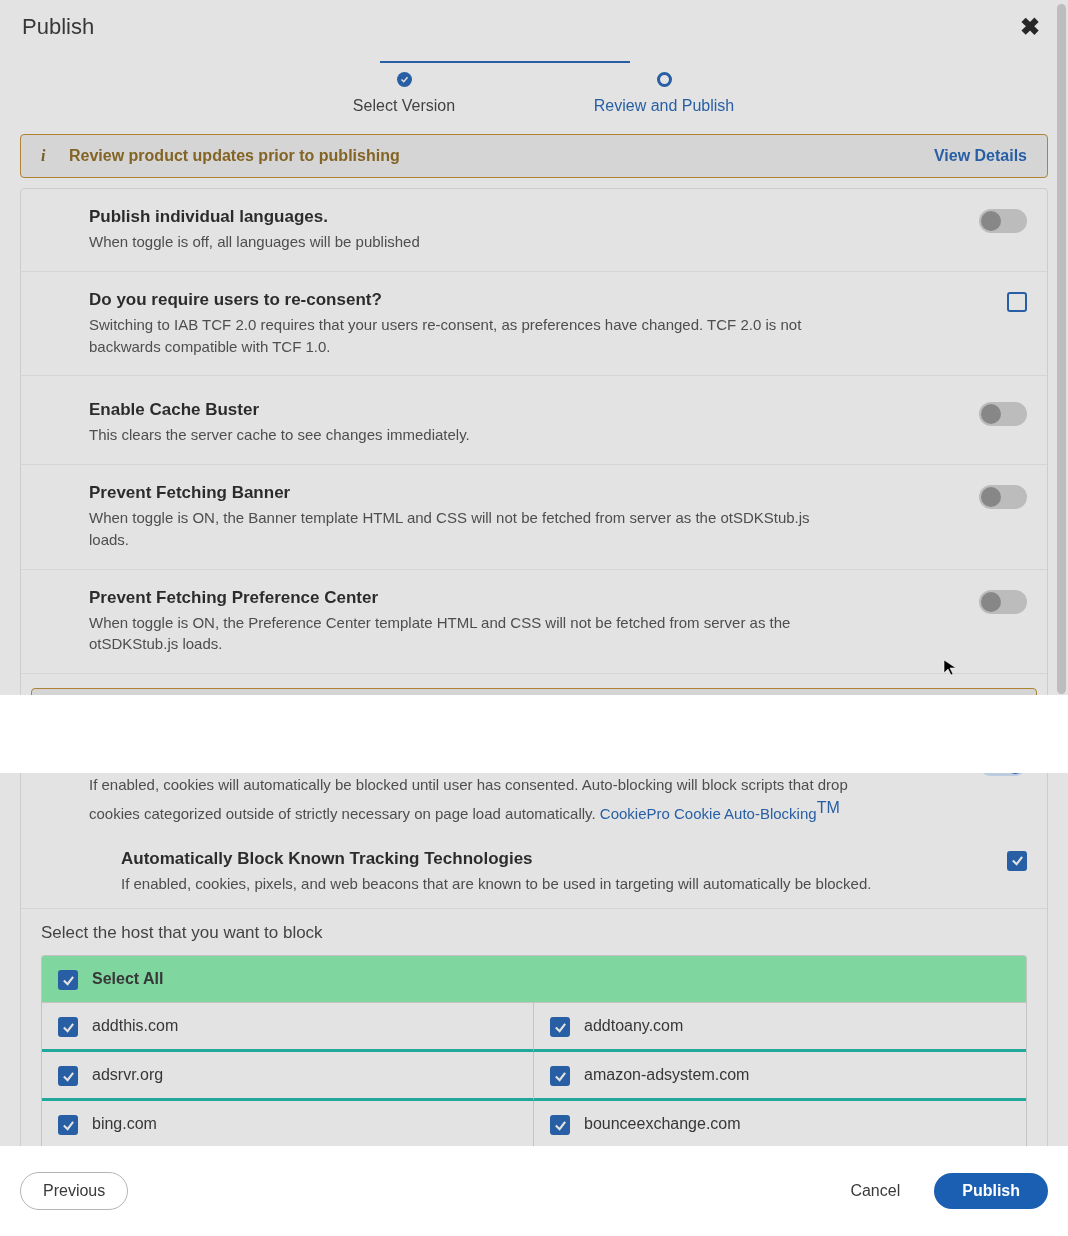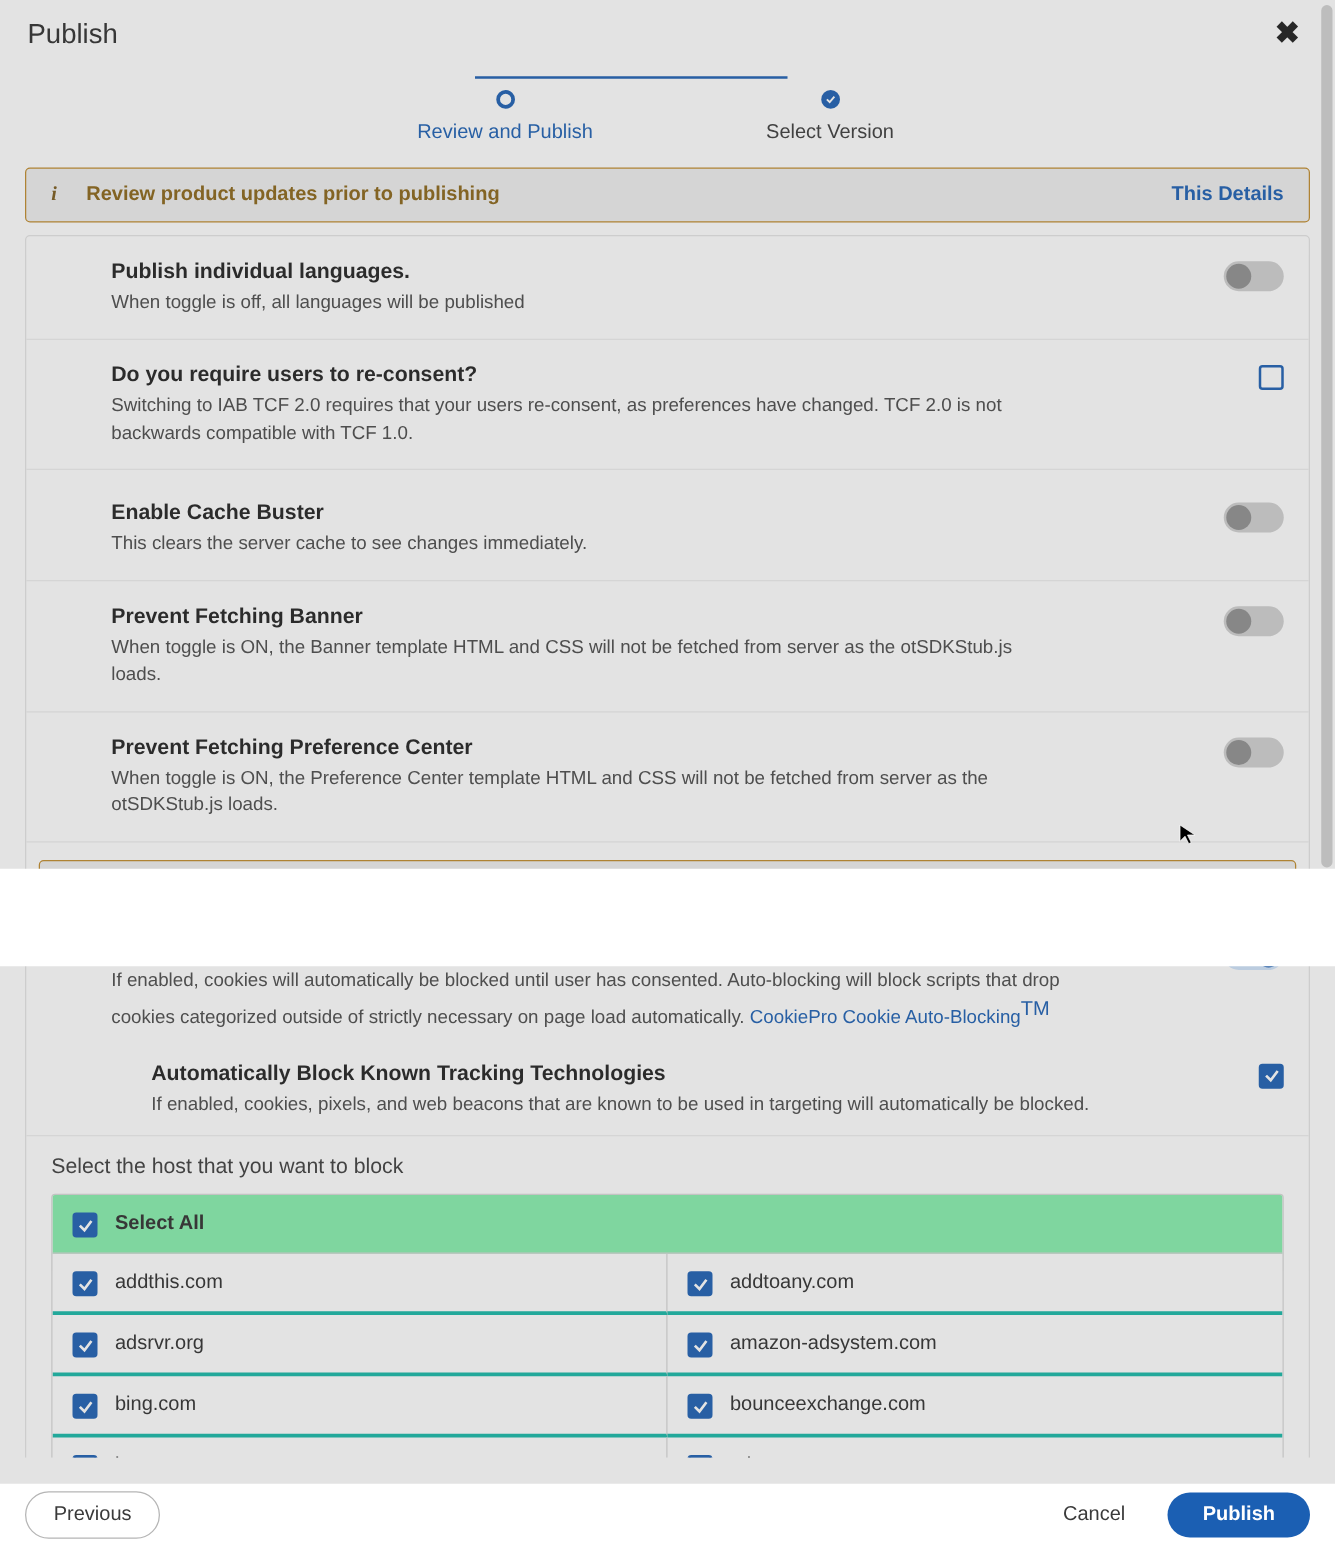--- a/index.html
+++ b/index.html
@@ -60,21 +60,21 @@
 
   .host-table { border: 1px solid #d8d8d8; border-radius: 3px; margin: 0 20px 20px 20px; overflow: hidden; }
   .host-head { background: #86efac; padding: 12px 16px; display: flex; align-items: center; gap: 14px; border-bottom: 1px solid #d8d8d8; }
   .host-head-label { font-weight: 700; font-size: 16px; }
   .host-grid { display: grid; grid-template-columns: 1fr 1fr; }
   .host-cell { padding: 12px 16px; display: flex; align-items: center; gap: 14px; border-bottom: 3px solid #14b8a6; font-size: 16px; }
   .host-cell:nth-child(odd) { border-right: 1px solid #d8d8d8; }
   .host-cell span.host-name { color: #2e2e2e; }
 
   
-  .footer { position: absolute; left: 0; right: 0; bottom: 0; height: 49px; background: #fff; display: flex; align-items: center; justify-content: space-between; padding: 0 20px; border-top: 0; z-index: 10; }
+  .footer { position: absolute; left: 0; right: 0; bottom: 0; height: 90px; background: #fff; display: flex; align-items: center; justify-content: space-between; padding: 0 20px; border-top: 0; z-index: 10; }
   .btn { font-size: 16px; padding: 9px 22px; border-radius: 20px; cursor: pointer; border: none; }
   .btn-outline { background: #fff; border: 1px solid #b5b5b5; color: #3a3a3a; }
   .btn-text { background: transparent; color: #3a3a3a; padding: 9px 16px; }
   .btn-primary { background: #1b5fb3; color: #fff; font-weight: 600; padding: 9px 28px; }
   .footer-right { display: flex; align-items: flex-end; gap: 18px; }
 
   
   .fake-scroll { position: absolute; top: 4px; right: 2px; width: 9px; height: 690px; background: #bdbdbd; border-radius: 5px; z-index: 20; }
 
   
@@ -85,43 +85,43 @@
 
 <div class="modal">
 
   <div class="header">
     <div class="header-title">Publish</div>
     <div class="close-x">✖</div>
   </div>
 
   <div class="stepper">
     <div class="step-line" style="left: 380px; width: 250px;"></div>
-    <div class="step">
-      <div class="step-dot active"></div>
-      <div class="step-label active">Review and Publish</div>
-    </div>
     <div class="step">
       <div class="step-dot">
         <svg viewBox="0 0 12 12">
             <path d="M2 6 L5 9 L10 3" stroke="#fff" stroke-width="2" fill="none"></path>
           </svg>
       </div>
       <div class="step-label">Select Version</div>
     </div>
+    <div class="step">
+      <div class="step-dot active"></div>
+      <div class="step-label active">Review and Publish</div>
+    </div>
   </div>
 
   <div class="content">
     <div class="scroll">
 
       <div class="alert">
         <div class="alert-left">
           <div class="alert-icon">i</div>
           <div class="alert-text">Review product updates prior to publishing</div>
         </div>
-        <div class="alert-link">This Details</div>
+        <div class="alert-link">View Details</div>
       </div>
 
       <div class="card">
 
         <div class="row">
           <div class="row-text">
             <div class="row-title">Publish individual languages.</div>
             <div class="row-desc">When toggle is off, all languages will be published</div>
           </div>
           <div class="toggle">

